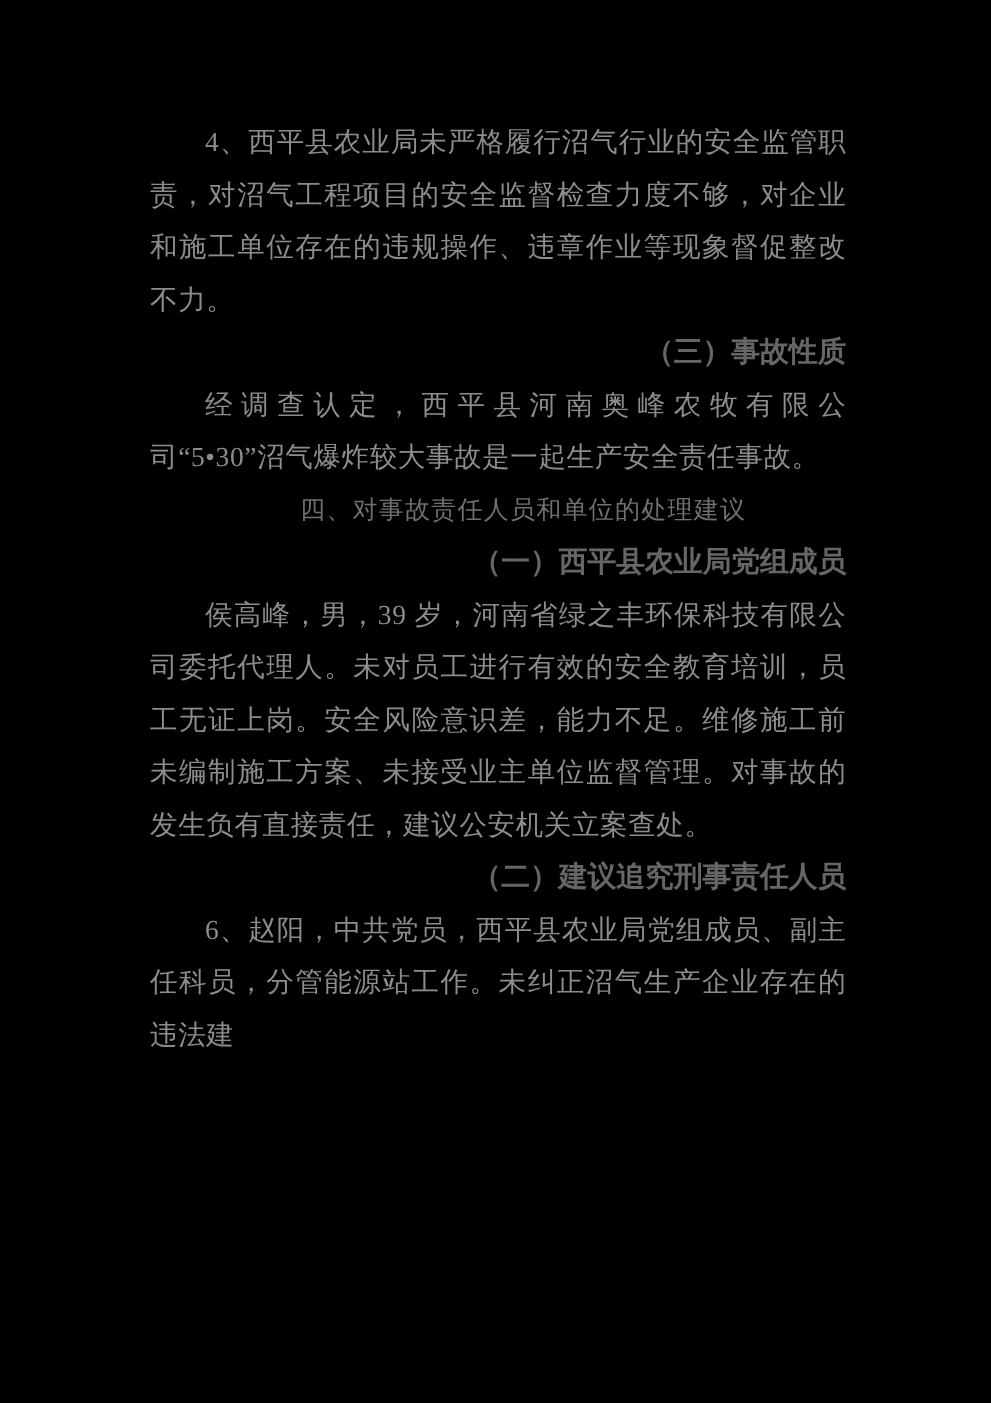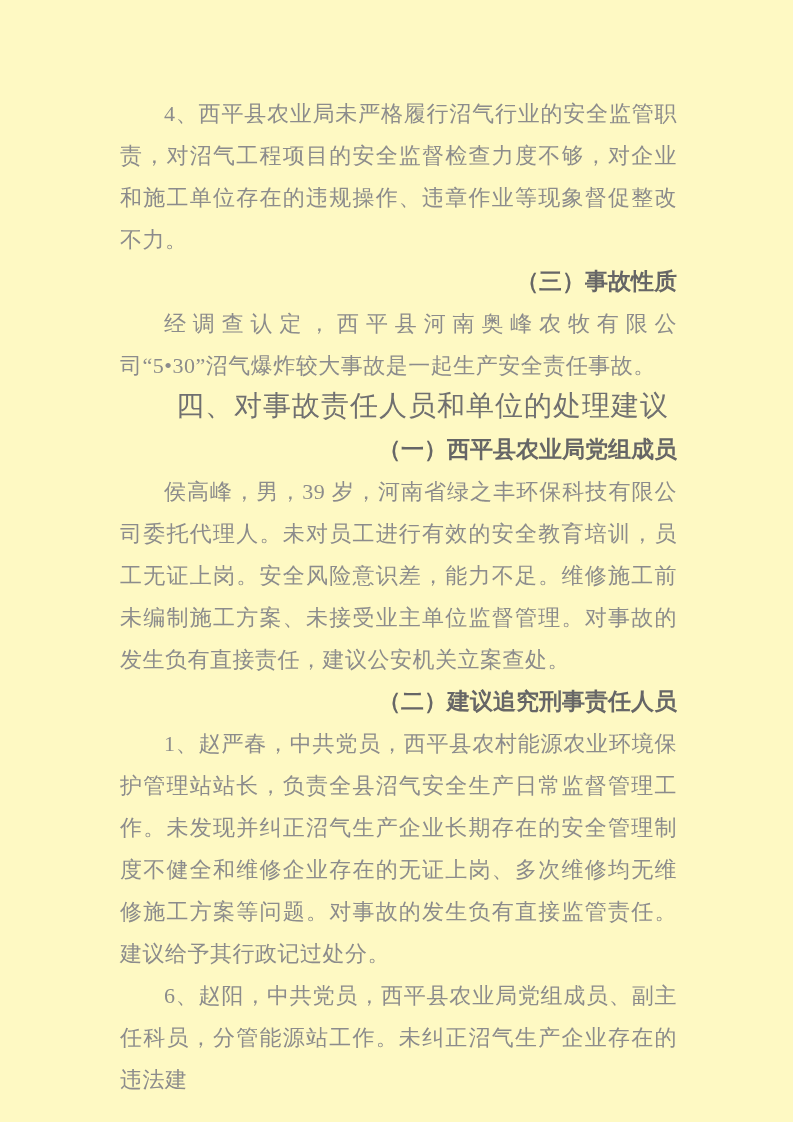--- a/index.html
+++ b/index.html
@@ -4,21 +4,21 @@
 <style>
   html, body {
     margin: 0;
     padding: 0;
     background: #ffffff;
   }
   .page {
     position: relative;
     width: 793px;
     height: 1122px;
-    background: #fef9c3;
+    background: #000000;
     overflow: hidden;
     box-sizing: border-box;
     padding: 93px 118px 0 120px;
   }
   .content {
     width: 557px;
   }
   p {
     margin: 0;
     padding: 0;
@@ -34,37 +34,36 @@
   }
   .para-heading-kai {
     font-family: "Liberation Serif", "DejaVu Serif", serif;
     font-size: 23px;
     line-height: 42px;
     font-weight: 700;
     color: #666666;
     text-align: right;
   }
   .para-heading-hei {
-    font-family: Liberation Mono, monospace;
-    font-size: 28px;
+    font-family: Liberation Sans, sans-serif;
+    font-size: 20px;
     line-height: 42px;
     font-weight: 500;
     color: #707070;
-    text-align: left;
+    text-align: center;
     letter-spacing: 1px;
   }
 </style>
 </head>
 <body>
 
 <div class="page">
   <div class="content">
     <p class="para-body">4、西平县农业局未严格履行沼气行业的安全监管职责，对沼气工程项目的安全监督检查力度不够，对企业和施工单位存在的违规操作、违章作业等现象督促整改不力。</p>
     <p class="para-heading-kai">（三）事故性质</p>
     <p class="para-body">经调查认定，西平县河南奥峰农牧有限公司“5•30”沼气爆炸较大事故是一起生产安全责任事故。</p>
     <p class="para-heading-hei">四、对事故责任人员和单位的处理建议</p>
     <p class="para-heading-kai">（一）西平县农业局党组成员</p>
     <p class="para-body">侯高峰，男，39 岁，河南省绿之丰环保科技有限公司委托代理人。未对员工进行有效的安全教育培训，员工无证上岗。安全风险意识差，能力不足。维修施工前未编制施工方案、未接受业主单位监督管理。对事故的发生负有直接责任，建议公安机关立案查处。</p>
     <p class="para-heading-kai">（二）建议追究刑事责任人员</p>
-    <p class="para-body">1、赵严春，中共党员，西平县农村能源农业环境保护管理站站长，负责全县沼气安全生产日常监督管理工作。未发现并纠正沼气生产企业长期存在的安全管理制度不健全和维修企业存在的无证上岗、多次维修均无维修施工方案等问题。对事故的发生负有直接监管责任。建议给予其行政记过处分。</p>
     <p class="para-body">6、赵阳，中共党员，西平县农业局党组成员、副主任科员，分管能源站工作。未纠正沼气生产企业存在的违法建</p>
   </div>
 </div>
 
 </body></html>

